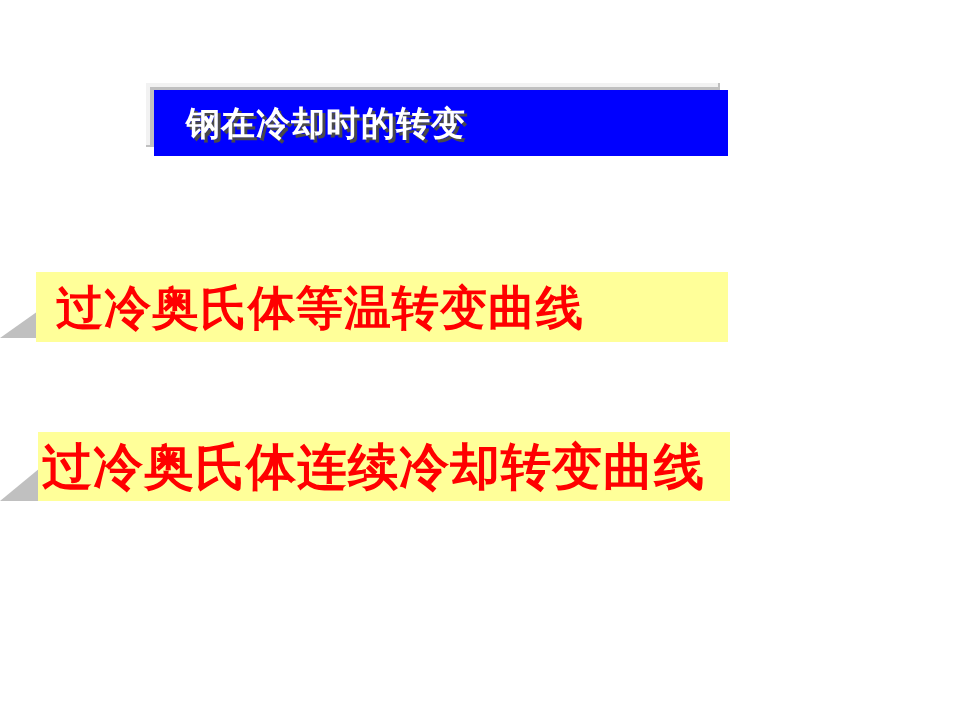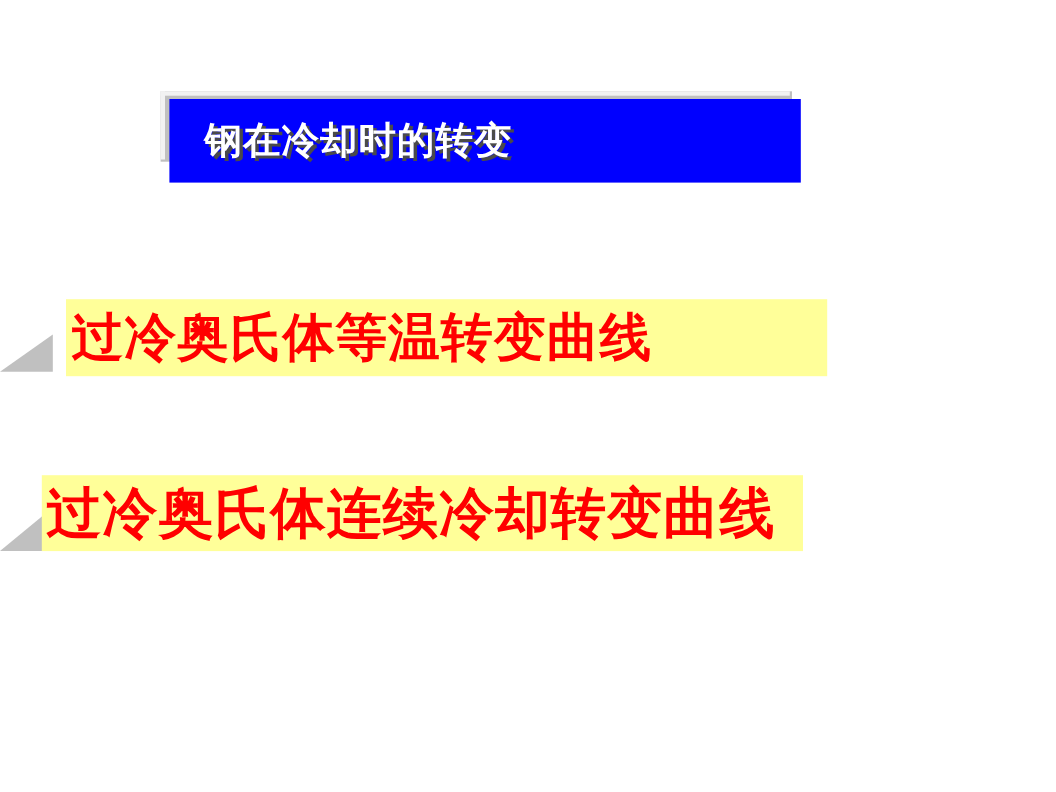--- a/index.html
+++ b/index.html
@@ -53,21 +53,21 @@
     top: 0;
     width: 4px;
     bottom: 2px;
     background: #f2f2f2;
   }
   .title-bar {
     position: absolute;
     left: 8px;
     top: 7px;
     width: 574px;
-    height: 76px;
+    height: 66px;
     background: #0000ff;
   }
   .title-text {
     position: absolute;
     left: 32px;
     top: 50%;
     transform: translateY(-50%);
     color: #ffffff;
     font-size: 34px;
     font-weight: bold;
@@ -102,25 +102,25 @@
 
   
   #callout-isothermal { left: 0px; top: 272px; width: 738px; height: 70px; }
   #callout-isothermal .tail {
     left: 0px;
     top: 32px;
     border-width: 0 0 34px 48px;
     border-color: transparent transparent #c0c0c0 transparent;
   }
   #callout-isothermal .body {
-    left: 60px;
+    left: 36px;
     top: 0px;
     width: 692px;
     height: 70px;
-    padding-left: 5px;
+    padding-left: 20px;
     box-sizing: border-box;
   }
   #callout-isothermal .label { font-size: 47px; letter-spacing: 1px; }
 
   
   #callout-continuous { left: 0px; top: 432px; width: 730px; height: 69px; }
   #callout-continuous .tail {
     left: 0px;
     top: 36px;
     border-width: 0 0 33px 40px;

